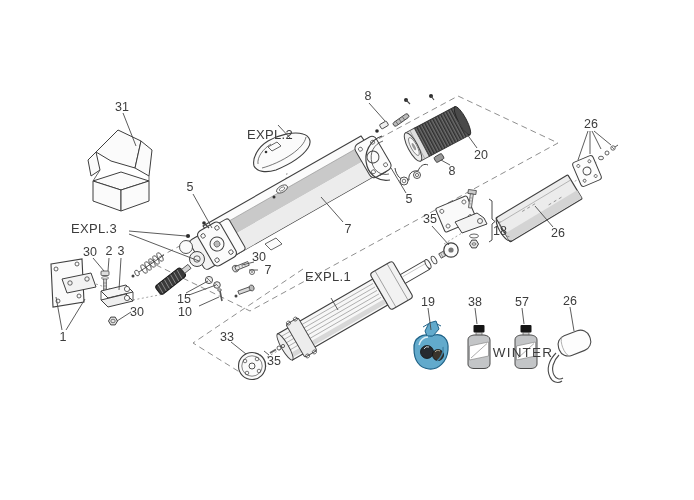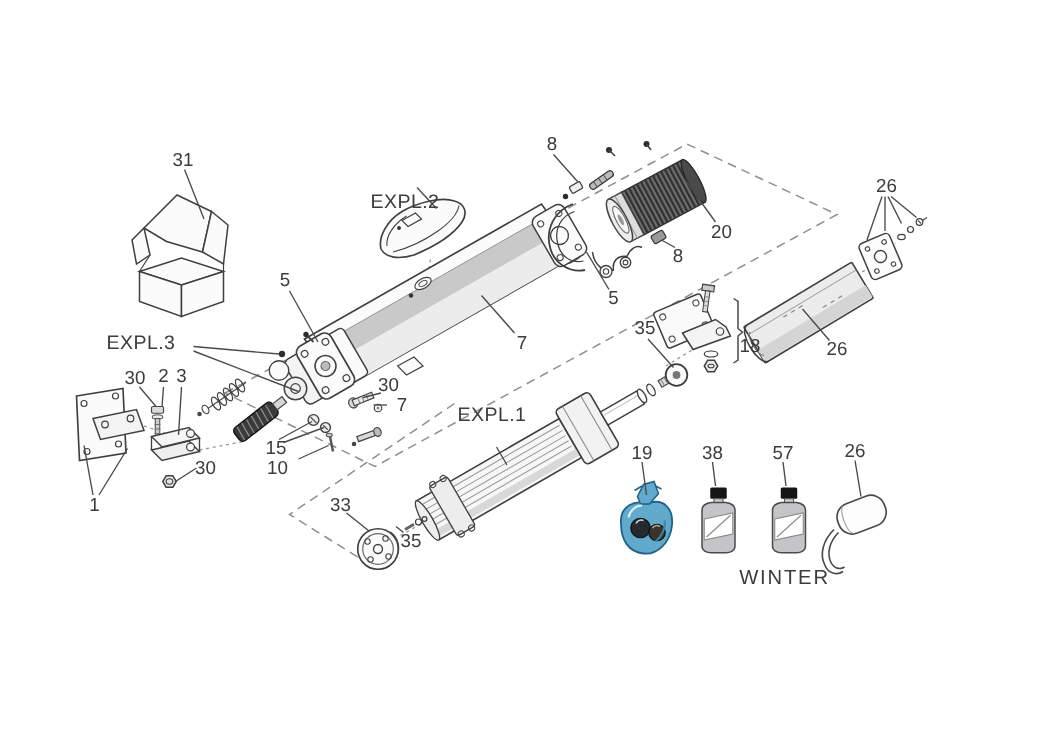--- a/index.html
+++ b/index.html
@@ -437,14 +437,14 @@
   <span class="callout" style="left:137px;top:312px">30</span>
   <span class="callout" style="left:184px;top:299px">15</span>
   <span class="callout" style="left:185px;top:312px">10</span>
   <span class="callout expl" style="left:328px;top:276px">EXPL.1</span>
   <span class="callout" style="left:227px;top:337px">33</span>
   <span class="callout" style="left:274px;top:361px">35</span>
   <span class="callout" style="left:428px;top:302px">19</span>
   <span class="callout" style="left:475px;top:302px">38</span>
   <span class="callout" style="left:522px;top:302px">57</span>
   <span class="callout" style="left:570px;top:301px">26</span>
-  <span class="callout winter" style="left:523px;top:385px">WINTER</span>
+  <span class="callout winter" style="left:523px;top:353px">WINTER</span>
 </div>
 
 </body></html>

